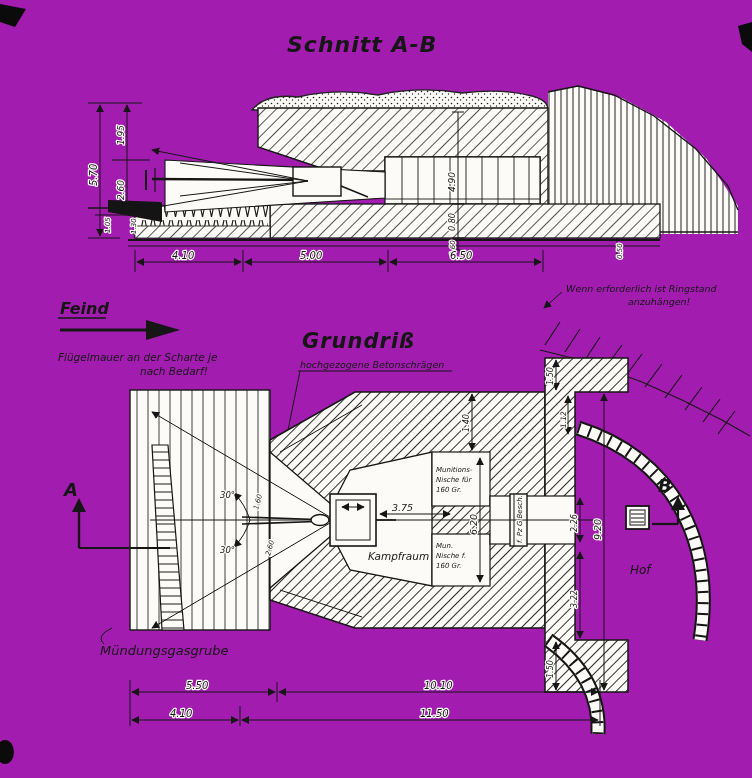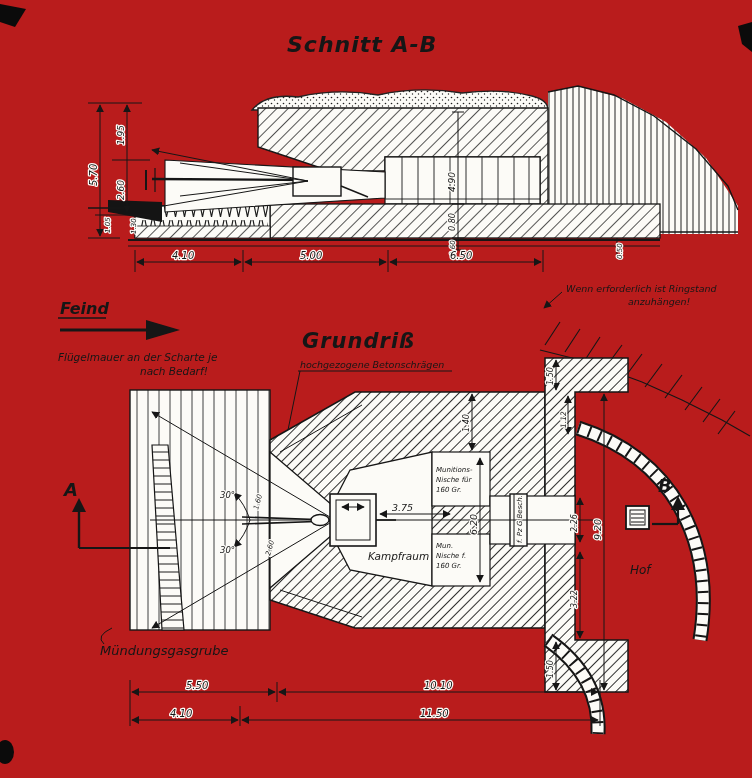--- a/index.html
+++ b/index.html
@@ -1,16 +1,16 @@
 <!DOCTYPE html>
 <html><head>
 <meta charset="utf-8">
 <style>
   html,body{margin:0;padding:0;background:#e8e6e0;}
-  .page{position:relative;width:752px;height:778px;background:#b91c1c;overflow:hidden;
+  .page{position:relative;width:752px;height:778px;background:#a21caf;overflow:hidden;
         font-family:"DejaVu Sans",sans-serif;}
   svg{display:block}
   .t{font-family:"DejaVu Sans",sans-serif;font-style:italic;fill:#161616;}
   .halo{paint-order:stroke;stroke:#fcfbf7;stroke-width:2.4px;stroke-linejoin:round;}
   .ink{stroke:#161616;fill:none;}
   .dimline{stroke:#161616;stroke-width:1;fill:none;}
 </style>
 </head>
 <body>
 

